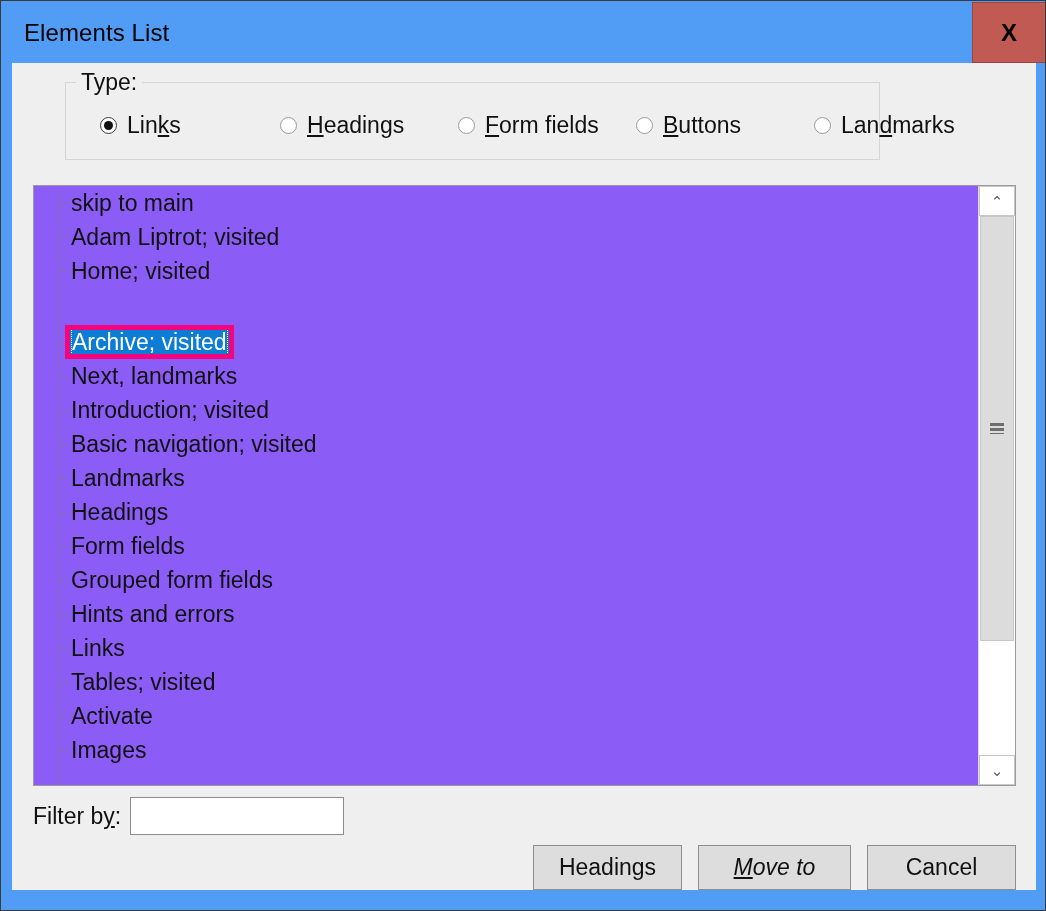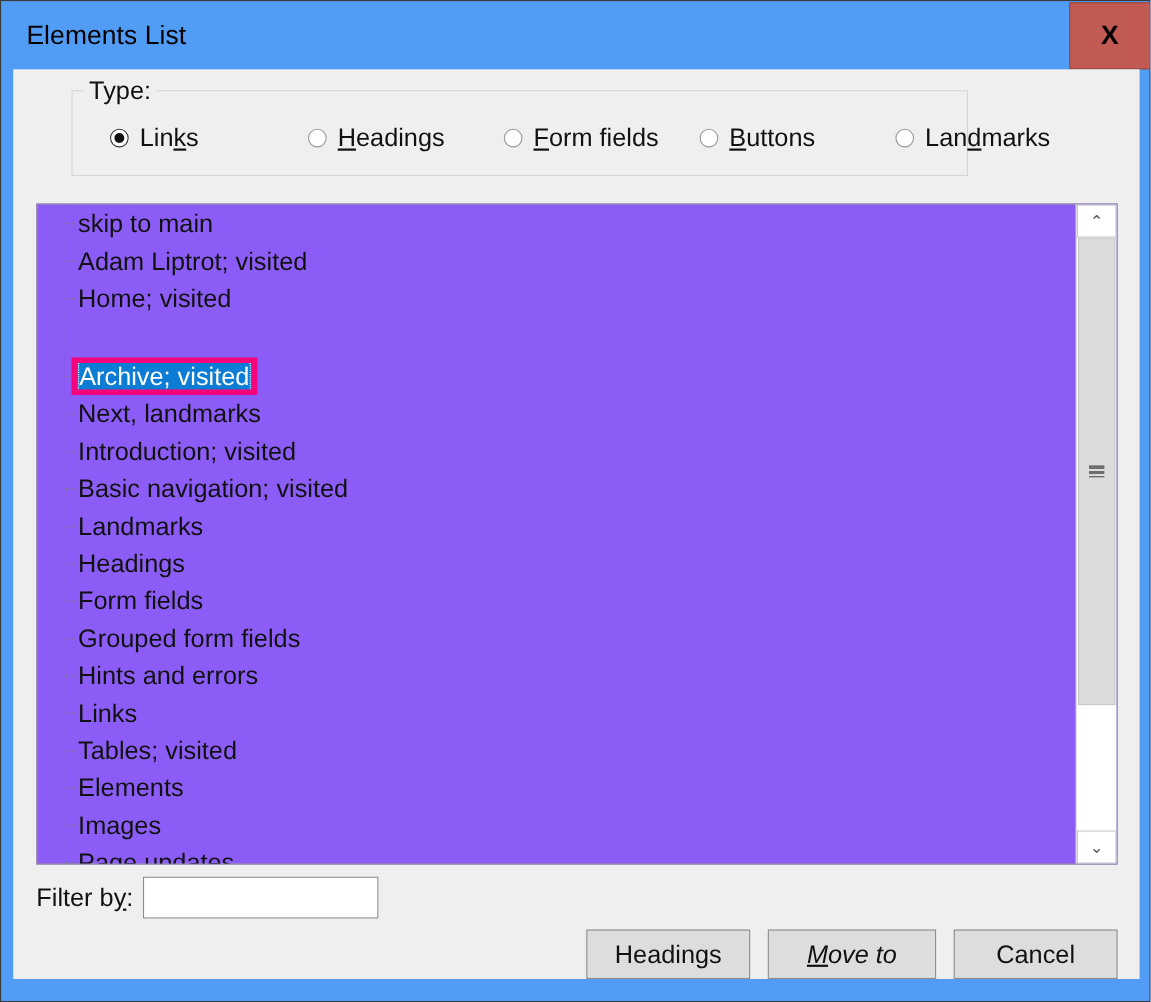--- a/index.html
+++ b/index.html
@@ -380,23 +380,22 @@
           <div class="tree-item"><span class="lbl">Next, landmarks</span></div>
           <div class="tree-item"><span class="lbl">Introduction; visited</span></div>
           <div class="tree-item"><span class="lbl">Basic navigation; visited</span></div>
           <div class="tree-item"><span class="lbl">Landmarks</span></div>
           <div class="tree-item"><span class="lbl">Headings</span></div>
           <div class="tree-item"><span class="lbl">Form fields</span></div>
           <div class="tree-item"><span class="lbl">Grouped form fields</span></div>
           <div class="tree-item"><span class="lbl">Hints and errors</span></div>
           <div class="tree-item"><span class="lbl">Links</span></div>
           <div class="tree-item"><span class="lbl">Tables; visited</span></div>
-          <div class="tree-item"><span class="lbl">Elements</span></div>
+          <div class="tree-item"><span class="lbl">Activate</span></div>
           <div class="tree-item"><span class="lbl">Images</span></div>
-          <div class="tree-item"><span class="lbl">Page updates</span></div>
         </div>
 
       <div class="scrollbar">
         <div class="sb-btn up">
           <span class="sb-arrow">⌃</span>
         </div>
         <div class="sb-track">
           <div class="sb-thumb">
             <span class="sb-grip"></span>
           </div>

